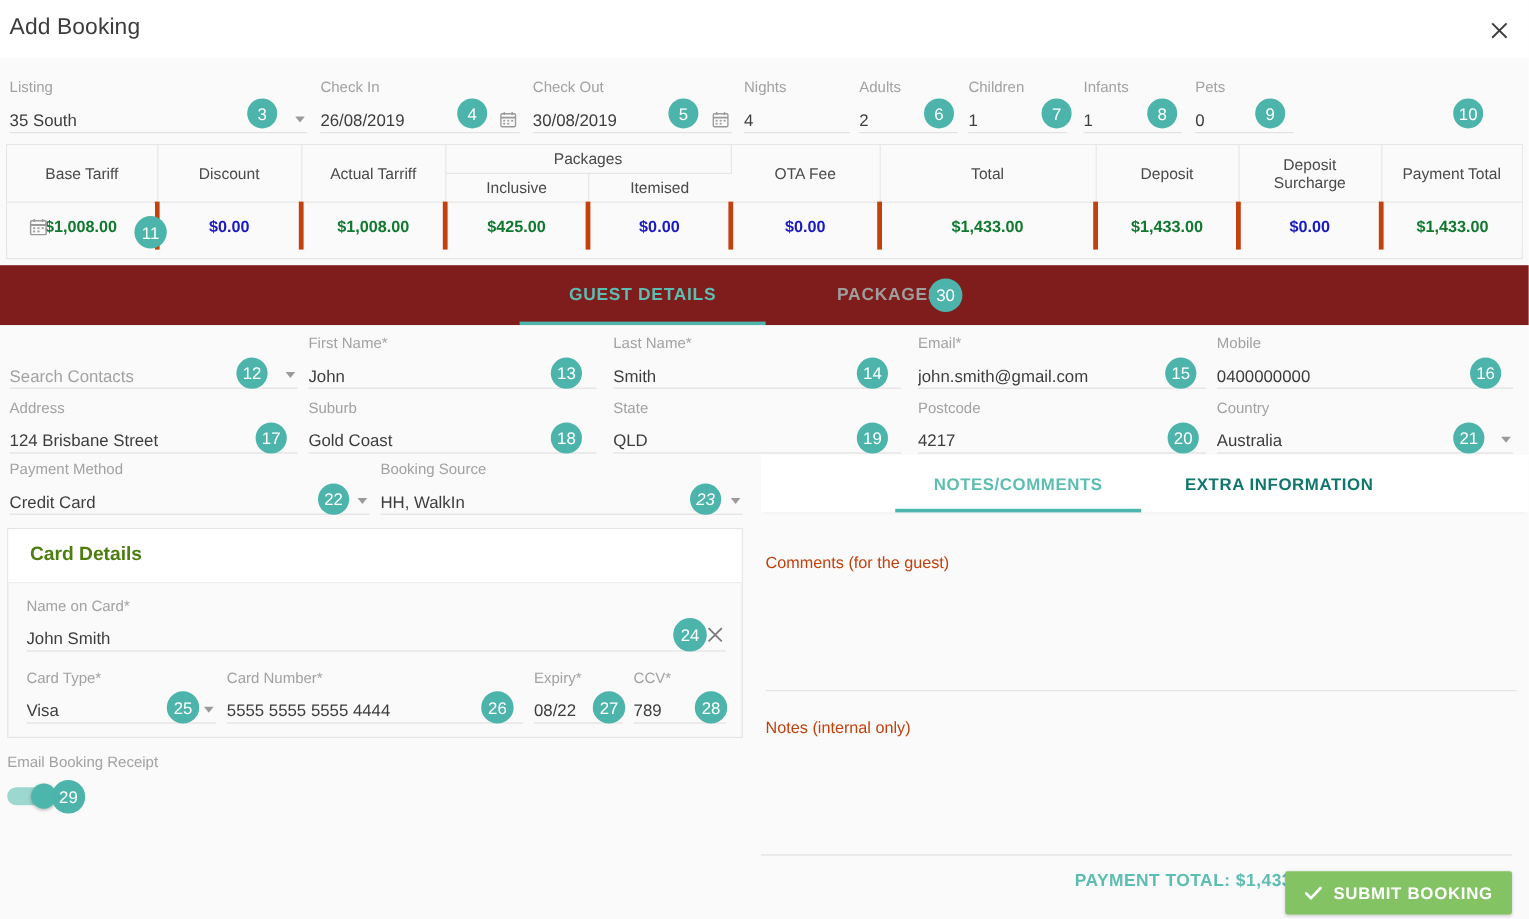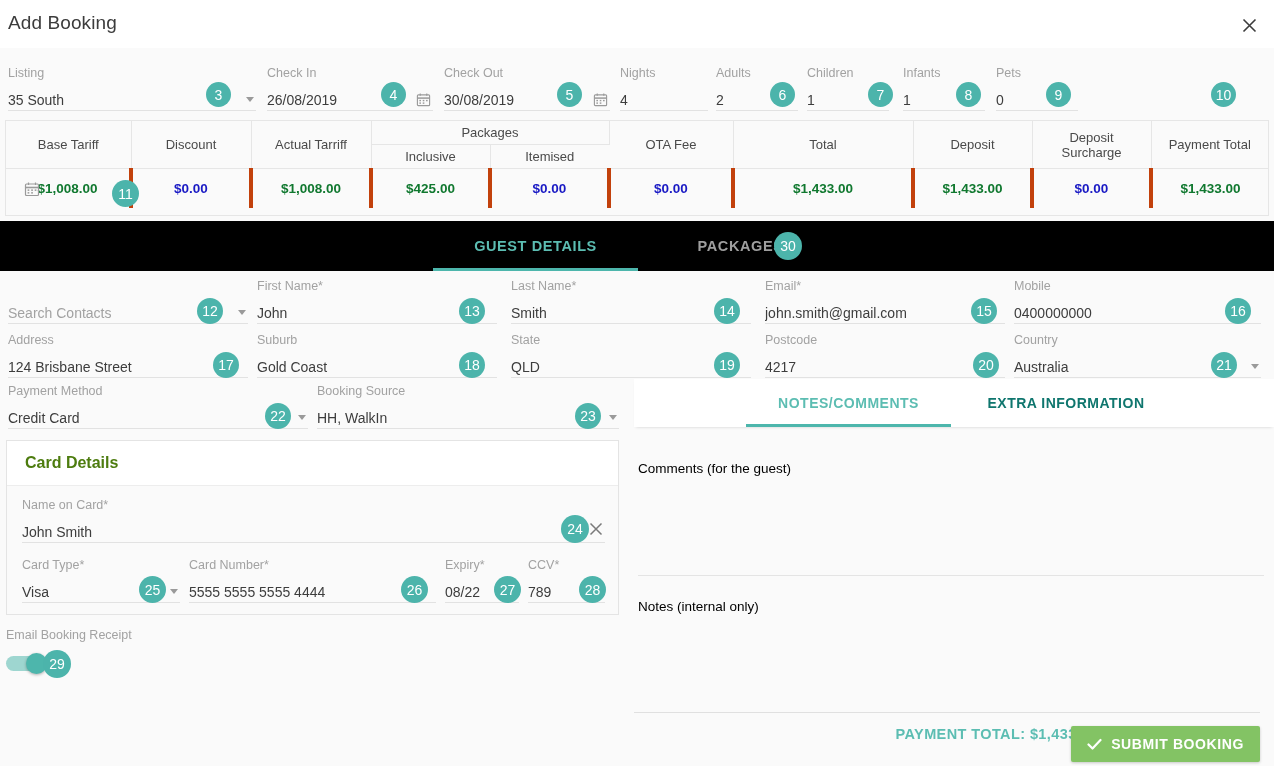--- a/index.html
+++ b/index.html
@@ -72,21 +72,21 @@
   .tot { font-size: 17px; }
   .cellcal { position: relative; }
   .cellcal .ci {
     position: absolute; left: 18px; top: 50%; transform: translateY(-50%);
     width: 16px; height: 16px; color: #9a9a9a;
   }
 
   
   .tabbar {
     position: absolute; left: 0; top: 221px; width: 1274px; height: 50px;
-    background: #000000; box-shadow: 0 2px 3px -2px rgba(0,0,0,.18);
+    background: #7f1d1d; box-shadow: 0 2px 3px -2px rgba(0,0,0,.18);
   }
   .tab {
     position: absolute; top: 0; height: 50px; display: flex; align-items: center;
     justify-content: center; font-size: 14.5px; font-weight: bold;
     letter-spacing: .6px; color: #9e9e9e; cursor: pointer;
   }
   .tab.active { color: #5cbdb2; }
   .tab .bar {
     position: absolute; left: 0; bottom: 0; width: 100%; height: 3px; background: #4db6ac;
   }
@@ -129,21 +129,21 @@
     box-shadow: 0 2px 3px -2px rgba(0,0,0,.18);
   }
   .ntab {
     position: absolute; top: 0; height: 48px; display: flex; align-items: center;
     justify-content: center; font-size: 14px; font-weight: bold; letter-spacing: .5px;
     color: #0f766e; cursor: pointer;
   }
   .ntab.active { color: #5cbdb2; }
   .ntab .bar { position: absolute; left: 0; bottom: 0; width: 100%; height: 3px; background: #4db6ac; }
   .ta {
-    position: absolute; font-size: 13.5px; color: #000000;
+    position: absolute; font-size: 13.5px; color: #c2410c;
   }
   .ta .ul { position: absolute; left: 0; height: 1px; background: #e4e4e4; width: 100%; }
 
   
   .footdiv {
     position: absolute; left: 634px; top: 712px; width: 626px; height: 1px; background: #e0e0e0;
   }
   .paytotal {
     position: absolute; right: 176px; top: 734px; font-size: 14.5px; font-weight: bold;
     letter-spacing: .4px; color: #5cbdb2; white-space: nowrap; transform: translateY(-50%);
@@ -503,21 +503,21 @@
       <div class="mk" style="left: 459px; top: 298px; width: 26px; height: 26px;">13</div>
       <div class="mk" style="left: 714px; top: 298px; width: 26px; height: 26px;">14</div>
       <div class="mk" style="left: 971px; top: 298px; width: 26px; height: 26px;">15</div>
       <div class="mk" style="left: 1225px; top: 298px; width: 26px; height: 26px;">16</div>
       <div class="mk" style="left: 213px; top: 352px; width: 26px; height: 26px;">17</div>
       <div class="mk" style="left: 459px; top: 352px; width: 26px; height: 26px;">18</div>
       <div class="mk" style="left: 714px; top: 352px; width: 26px; height: 26px;">19</div>
       <div class="mk" style="left: 973px; top: 352px; width: 26px; height: 26px;">20</div>
       <div class="mk" style="left: 1211px; top: 352px; width: 26px; height: 26px;">21</div>
       <div class="mk" style="left: 265px; top: 403px; width: 26px; height: 26px;">22</div>
-      <div class="mk" style="left: 575px; top: 403px; width: 26px; height: 26px;">23</div>
+      <div class="mk" style="left: 575px; top: 403px; width: 26px; height: 26px; font-style: italic;">23</div>
       <div class="mk" style="left: 561px; top: 515px; width: 28px; height: 28px;">24</div>
       <div class="mk" style="left: 139px; top: 576px; width: 27px; height: 27px;">25</div>
       <div class="mk" style="left: 401px; top: 576px; width: 27px; height: 27px;">26</div>
       <div class="mk" style="left: 494px; top: 576px; width: 27px; height: 27px;">27</div>
       <div class="mk" style="left: 579px; top: 576px; width: 27px; height: 27px;">28</div>
       <div class="mk" style="left: 43px; top: 650px; width: 28px; height: 28px;">29</div>
       <div class="mk" style="left: 774px; top: 232px; width: 28px; height: 28px;">30</div>
     </div>
 
 </div>

